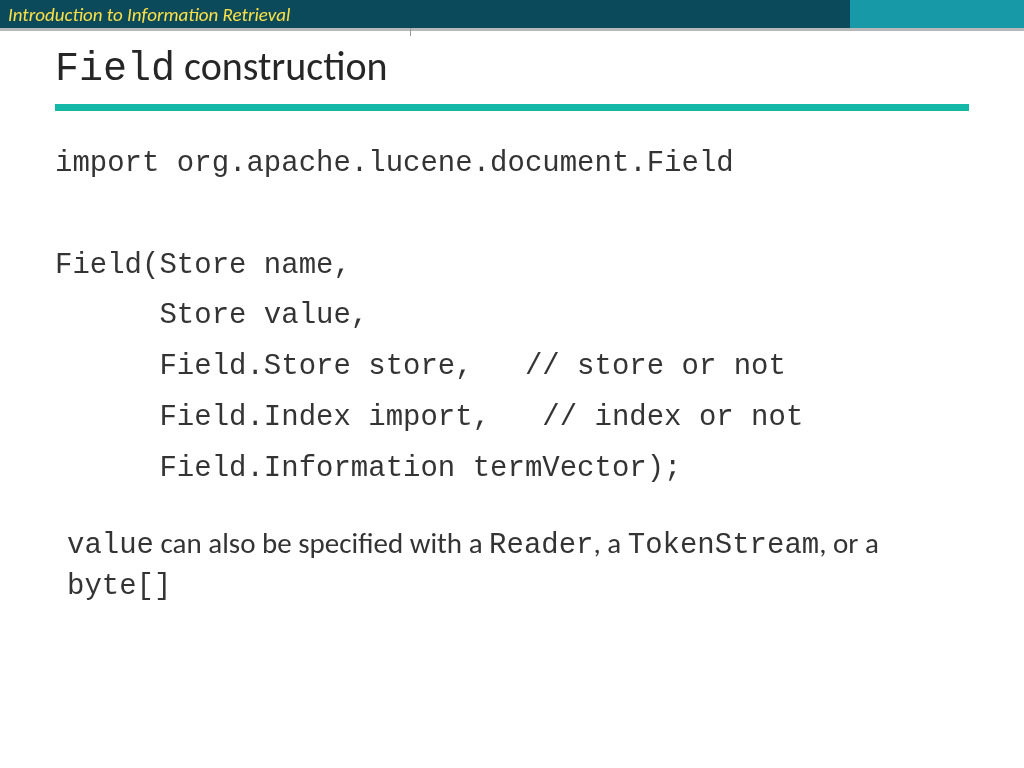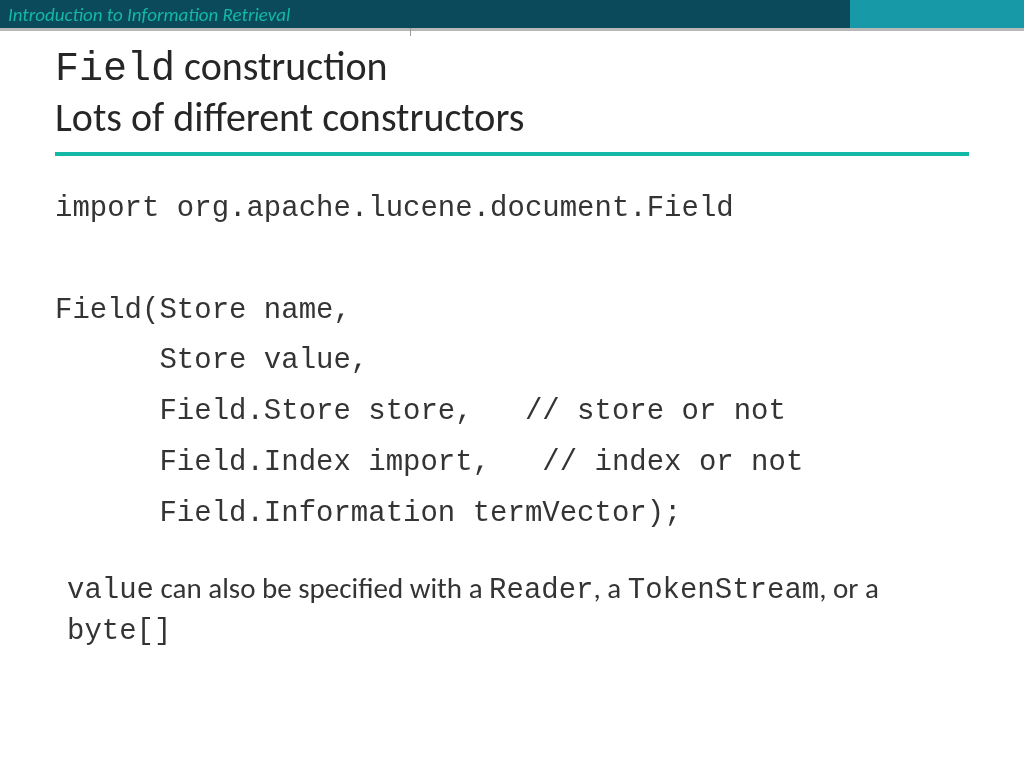--- a/index.html
+++ b/index.html
@@ -24,21 +24,21 @@
     display: flex;
     align-items: center;
     padding-left: 8px;
   }
   .header-teal {
     background: #1799a8;
     height: 100%;
     flex: 1;
   }
   .header-text {
-    color: #14b8a6;
+    color: #fde047;
     font-style: italic;
     font-size: 19px;
     font-weight: 500;
   }
   .gray-line {
     width: 100%;
     height: 3px;
     background: #b8b8b8;
   }
   .vert-sep {
@@ -47,21 +47,21 @@
     top: 28px;
     width: 1px;
     height: 8px;
     background: #999;
   }
   .content {
     padding: 12px 55px 0 55px;
   }
   .title-block {
     padding-bottom: 10px;
-    border-bottom: 4px solid #14b8a6;
+    border-bottom: 7px solid #14b8a6;
     margin-bottom: 28px;
   }
   .title-line1 {
     font-size: 40px;
     color: #262626;
     line-height: 1.2;
   }
   .title-line2 {
     font-size: 40px;
     color: #262626;
@@ -99,21 +99,20 @@
 </div>
 <div class="gray-line"></div>
 <div class="vert-sep"></div>
 
 <div class="content">
 
   <div class="title-block">
     <div class="title-line1">
       <span class="mono">Field</span><span> construction</span>
     </div>
-    <div class="title-line2">Lots of different constructors</div>
   </div>
 
   <div class="code-block"><span>import org.apache.lucene.document.Field</span>
 <span></span>
 <span>Field(Store name,</span>
 <span>      Store value,</span>
 <span>      Field.Store store,   // store or not</span>
 <span>      Field.Index import,   // index or not</span>
 <span>      Field.Information termVector);</span></div>
 

